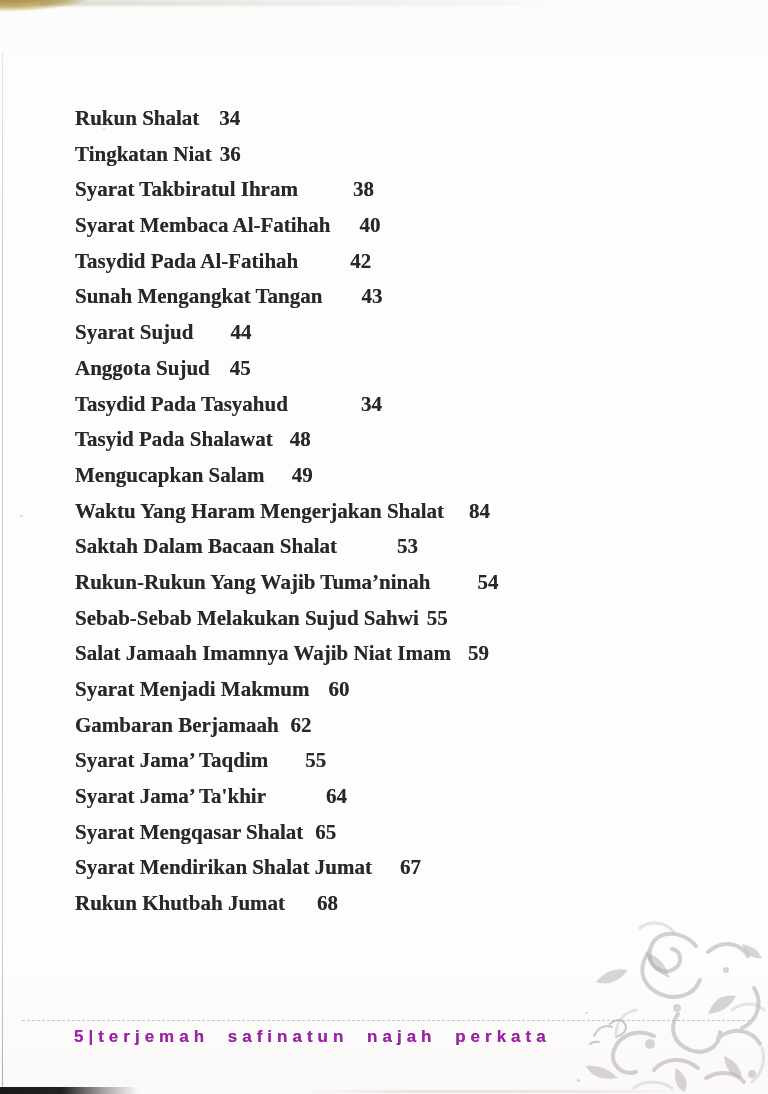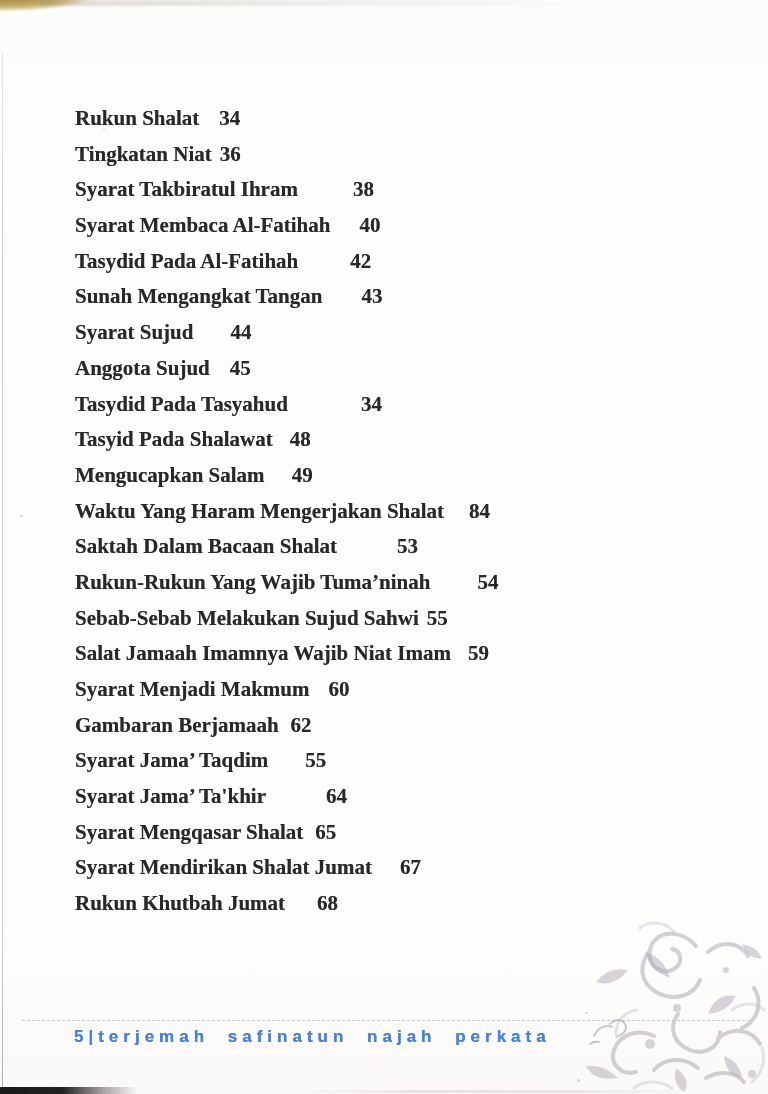--- a/index.html
+++ b/index.html
@@ -70,21 +70,21 @@
   .row:nth-child(26) .sp{width:21px}
   
   .rule{
     position:absolute;left:22px;top:1020px;width:728px;height:0;
     border-top:1px dashed rgba(125,125,125,.42);
   }
   .footer{
     position:absolute;left:74px;top:1027px;
     font-family:"Liberation Sans","DejaVu Sans",sans-serif;
     font-weight:bold;font-size:17px;letter-spacing:5px;word-spacing:9px;
-    color:#3b82f6;white-space:nowrap;
+    color:#a21caf;white-space:nowrap;
     text-shadow:0 0 .5px rgba(20,20,20,.5);
   }
   
   .flourish{position:absolute;right:0;bottom:0;width:212px;height:176px;}
   .speck{position:absolute;background:rgba(140,135,145,.35);border-radius:50%;}
   .speck.a{left:585px;top:1012px;width:3px;height:2px;}
   .speck.b{left:577px;top:1079px;width:3px;height:3px;}
   .speck.c{left:103px;top:128px;width:2px;height:2px;background:rgba(120,120,120,.25);}
   .speck.d{left:20px;top:515px;width:3px;height:2px;background:rgba(120,120,120,.3);}
 </style>

